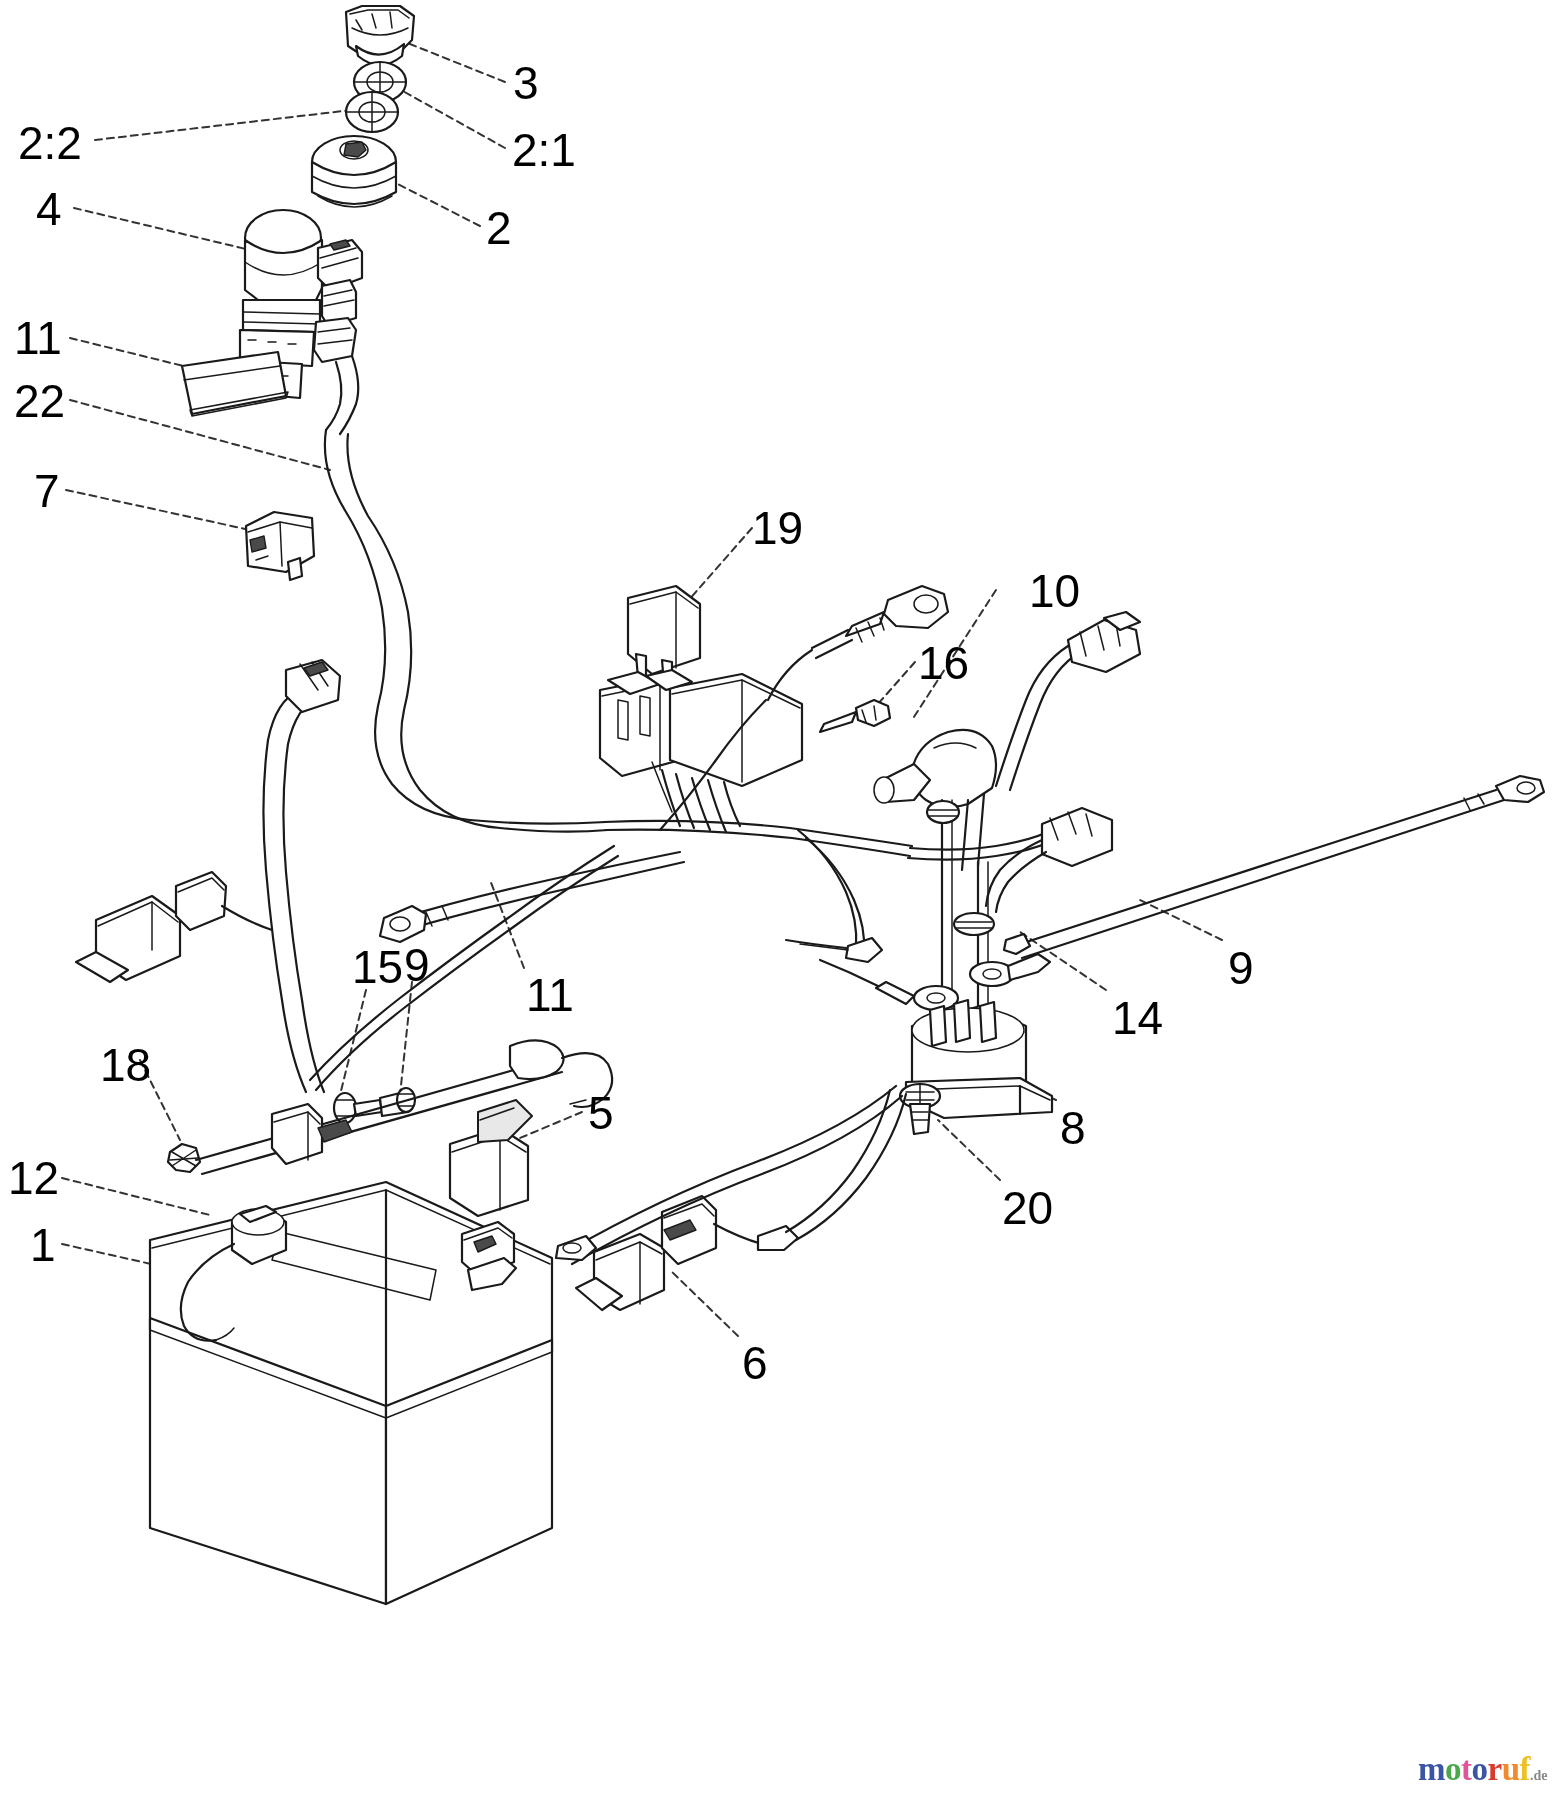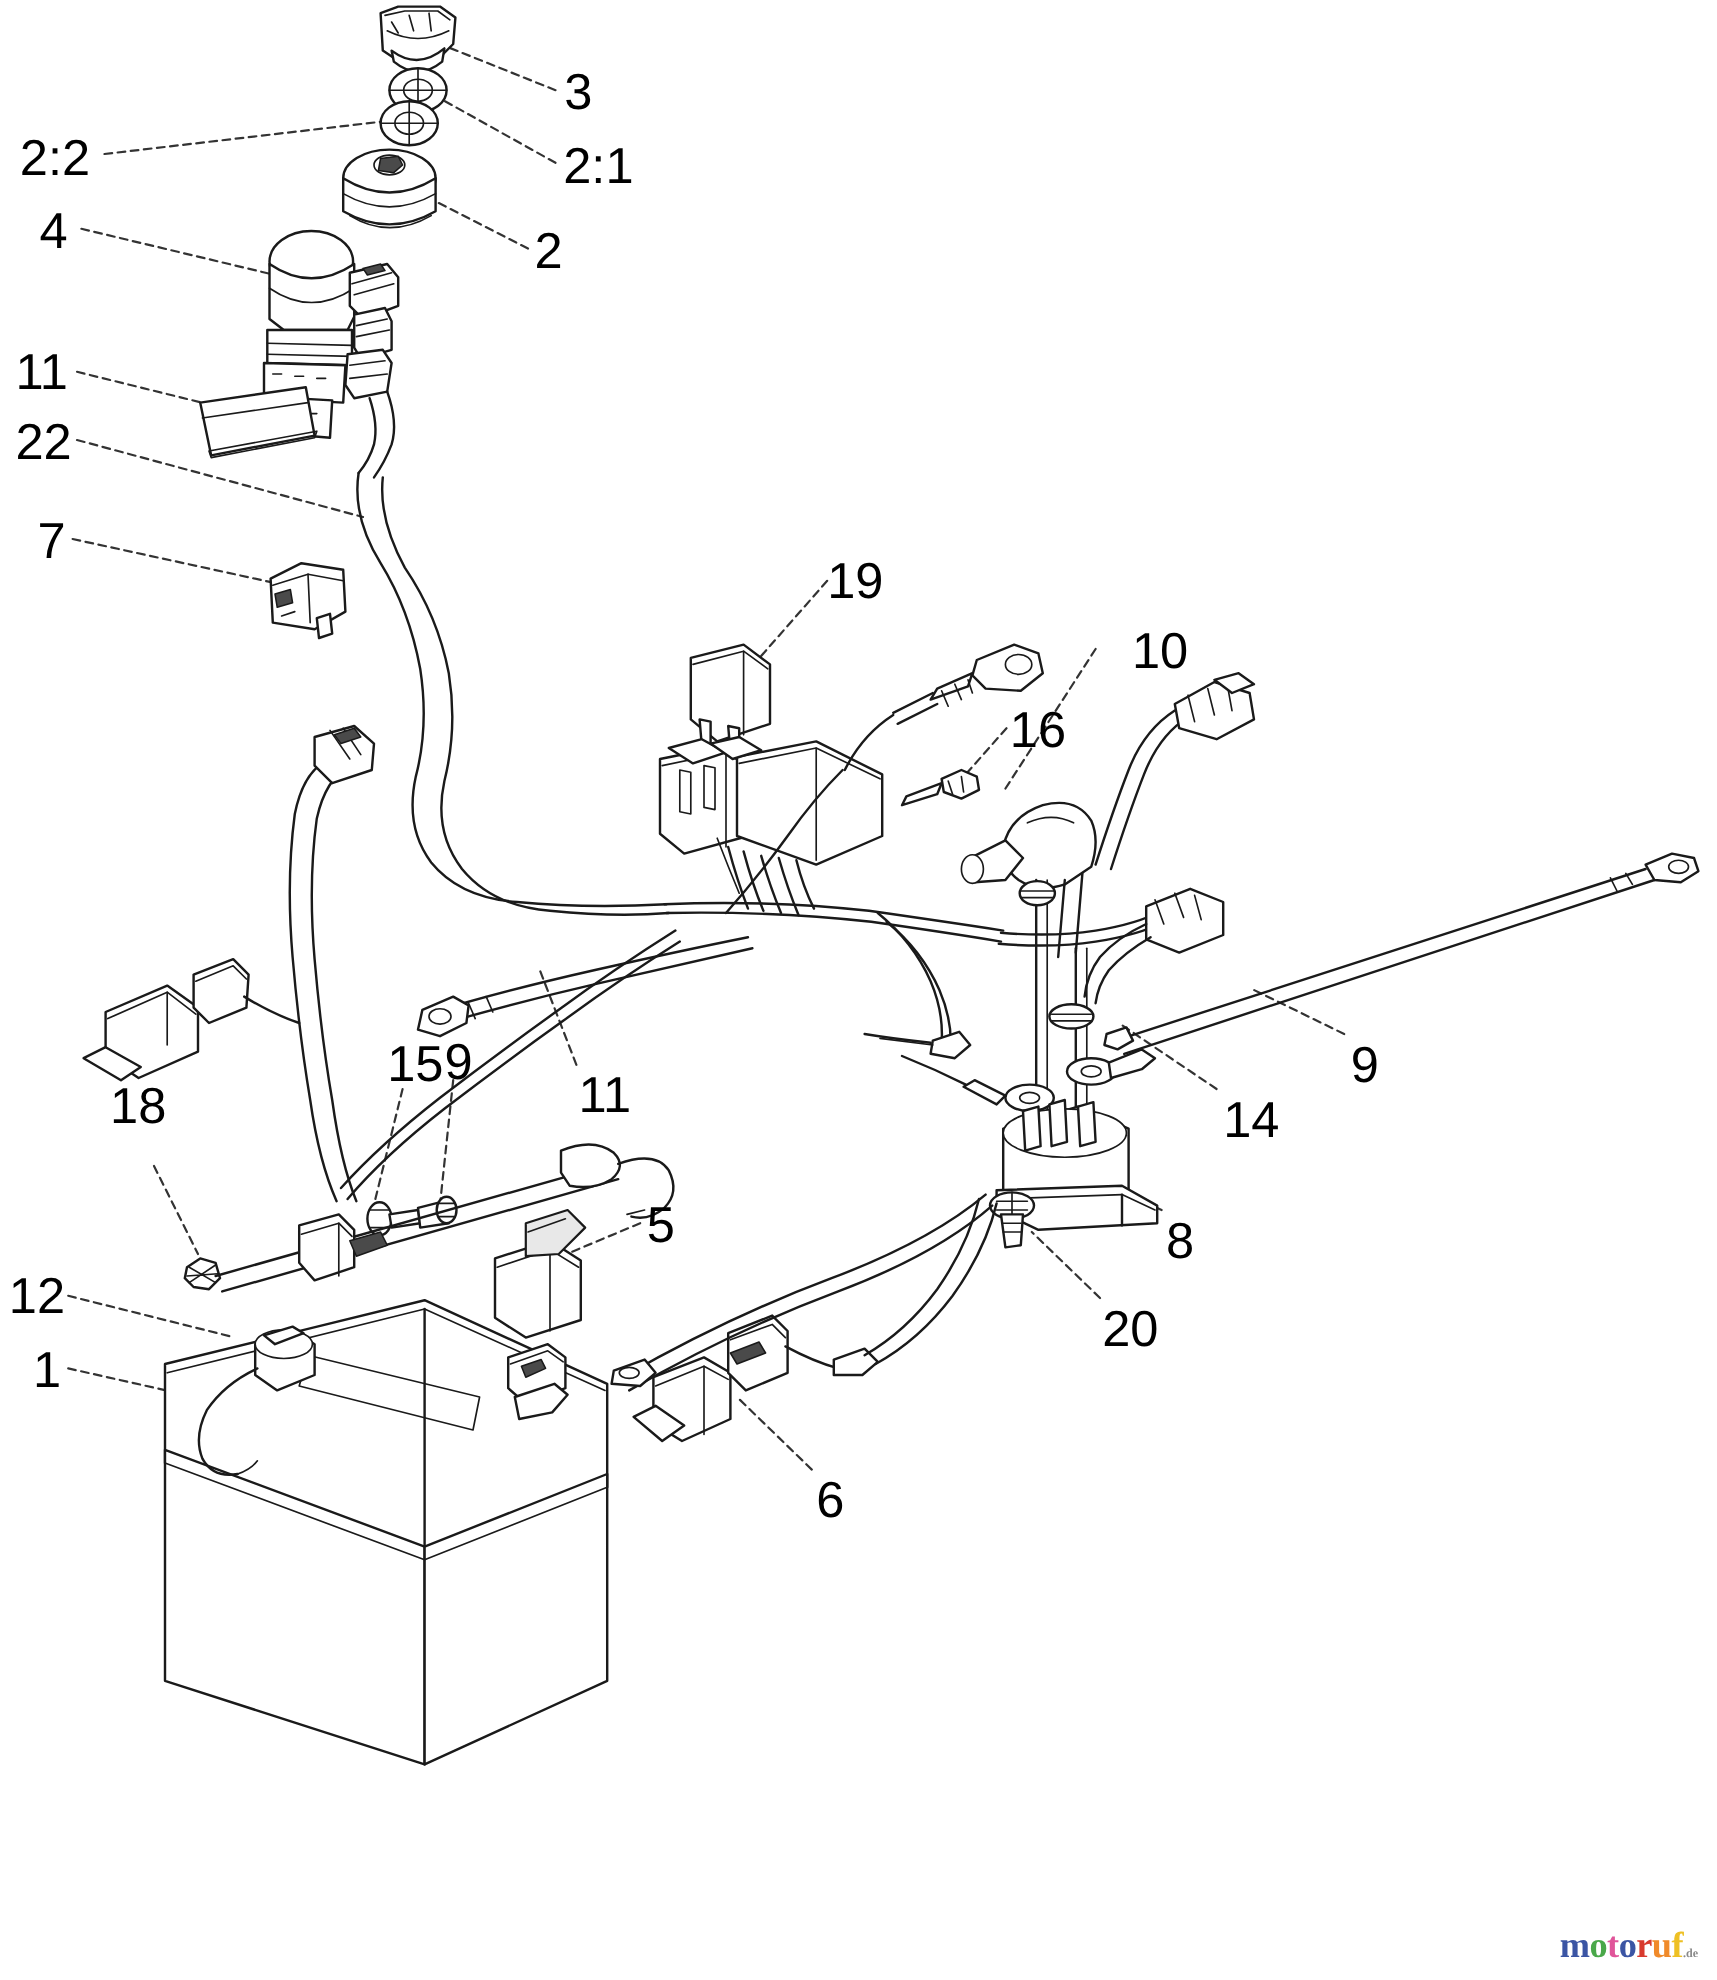--- a/index.html
+++ b/index.html
@@ -40,21 +40,21 @@
     top: 1753px;
     font-family: "Liberation Serif", serif;
     font-size: 33px;
     font-weight: 400;
     letter-spacing: -0.5px;
     white-space: nowrap;
     line-height: 1;
   }
   .watermark span { display: inline; font-weight: bold; }
   .wm-suffix {
-    font-size: 11px;
+    font-size: 14px;
     letter-spacing: 0px;
   }
 </style>
 </head>
 <body>
 
 <div id="page">
 
   <svg id="diagram-svg" viewBox="0 0 1561 1800" xmlns="http://www.w3.org/2000/svg">
     <defs>
@@ -416,21 +416,21 @@
       <div class="callout" style="left: 34px; top: 468px;">7</div>
       <div class="callout" style="left: 752px; top: 505px;">19</div>
       <div class="callout" style="left: 996px; top: 568px; margin-left: 33px;">10</div>
       <div class="callout" style="left: 918px; top: 640px;">16</div>
       <div class="callout" style="left: 1228px; top: 945px;">9</div>
       <div class="callout" style="left: 352px; top: 944px;">15</div>
       <div class="callout" style="left: 404px; top: 942px;">9</div>
       <div class="callout" style="left: 526px; top: 972px;">11</div>
       <div class="callout" style="left: 1112px; top: 995px;">14</div>
       <div class="callout" style="left: 588px; top: 1090px;">5</div>
-      <div class="callout" style="left: 100px; top: 982px; text-align: right;">18</div>
+      <div class="callout" style="left: 100px; top: 1042px; text-align: right;">18</div>
       <div class="callout" style="left: 1060px; top: 1105px;">8</div>
       <div class="callout" style="left: 8px; top: 1155px;">12</div>
       <div class="callout" style="left: 1002px; top: 1185px;">20</div>
       <div class="callout" style="left: 30px; top: 1222px;">1</div>
       <div class="callout" style="left: 742px; top: 1340px;">6</div>
     </div>
 
   <div class="watermark">
     <span id="wm-letters"><span style="color: rgb(59, 85, 164);">m</span><span style="color: rgb(74, 168, 74);">o</span><span style="color: rgb(224, 85, 154);">t</span><span style="color: rgb(59, 85, 164);">o</span><span style="color: rgb(216, 58, 46);">r</span><span style="color: rgb(240, 138, 42);">u</span><span style="color: rgb(238, 192, 36);">f</span></span><span class="wm-suffix" id="wm-suffix" style="color: rgb(138, 138, 138);">.de</span>
   </div>

